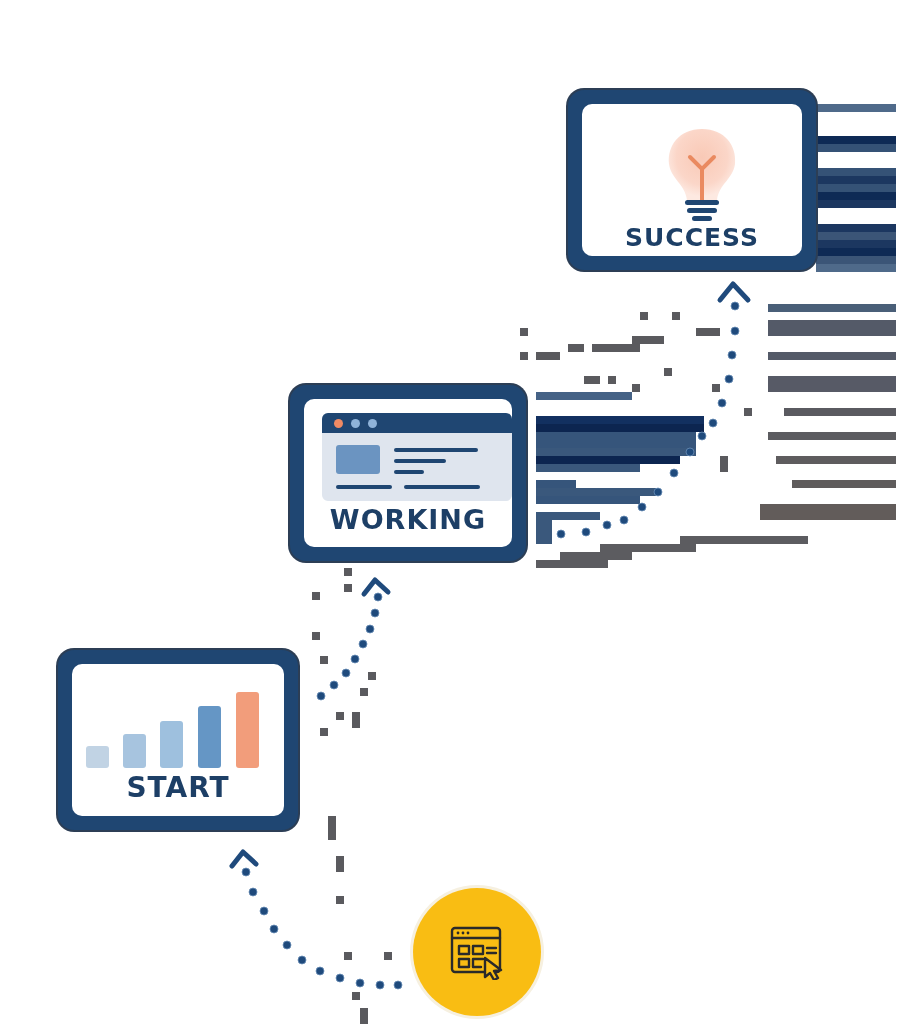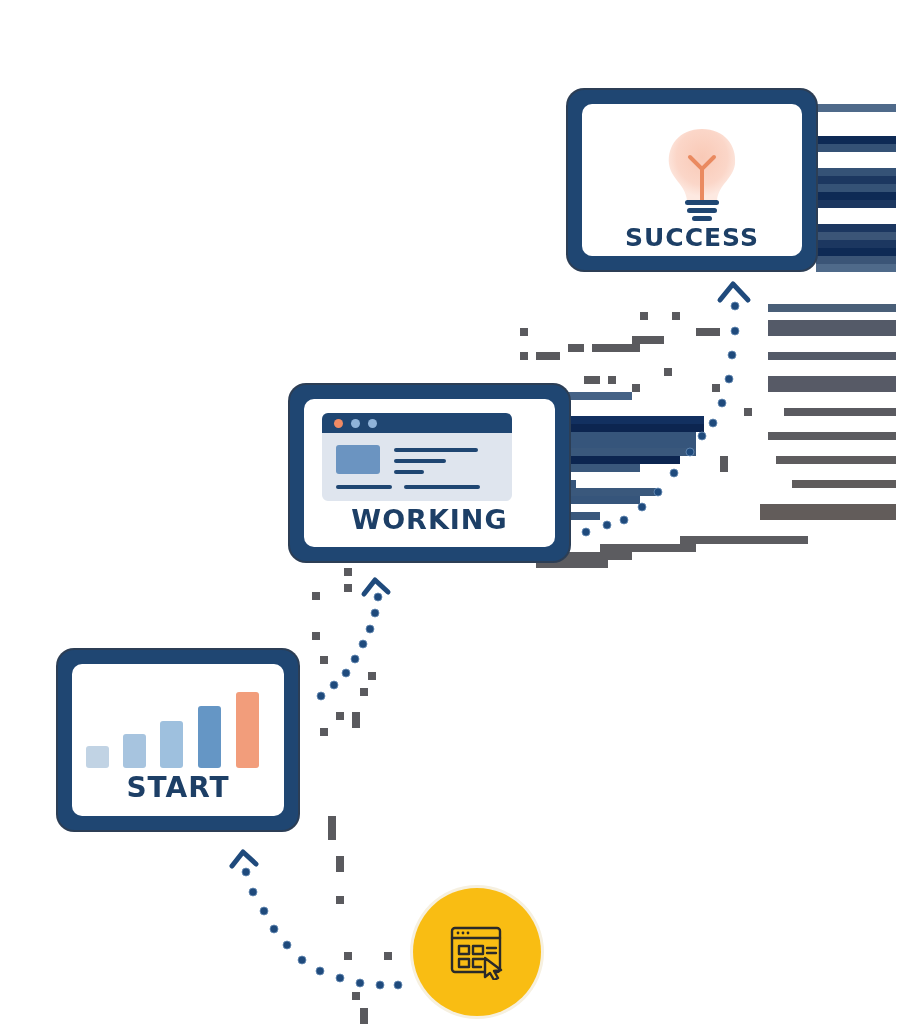--- a/index.html
+++ b/index.html
@@ -23,21 +23,21 @@
     }
     .card-label {
       position: absolute; left: 0; right: 0; text-align: center;
       color: #1d3f66; font-weight: 700; letter-spacing: 1px;
       font-family: "DejaVu Sans", sans-serif;
     }
     
     #card-success { left: 568px; top: 90px; width: 248px; height: 180px; }
     #card-success .card-label { bottom: 4px; font-size: 25px; }
     
-    #card-working { left: 290px; top: 385px; width: 279px; height: 176px; }
+    #card-working { left: 290px; top: 385px; width: 236px; height: 176px; }
     #card-working .card-label { bottom: 12px; font-size: 27px; }
     
     #card-start { left: 58px; top: 650px; width: 240px; height: 180px; }
     #card-start .card-label { bottom: 12px; font-size: 28px; }
 
     .browser {
       position: absolute; left: 18px; top: 14px; width: 190px; height: 88px;
       background: #dfe5ee; border-radius: 6px; overflow: hidden;
     }
     .browser-bar { height: 20px; background: #1f4672; position: relative; }

